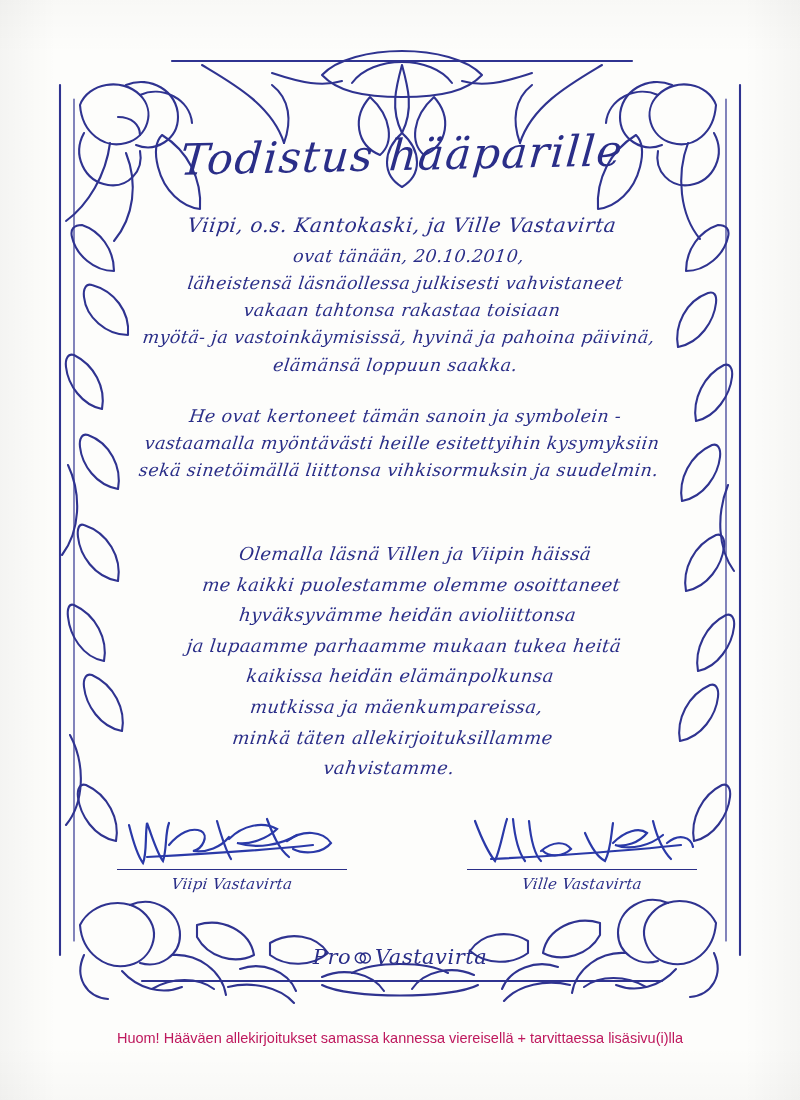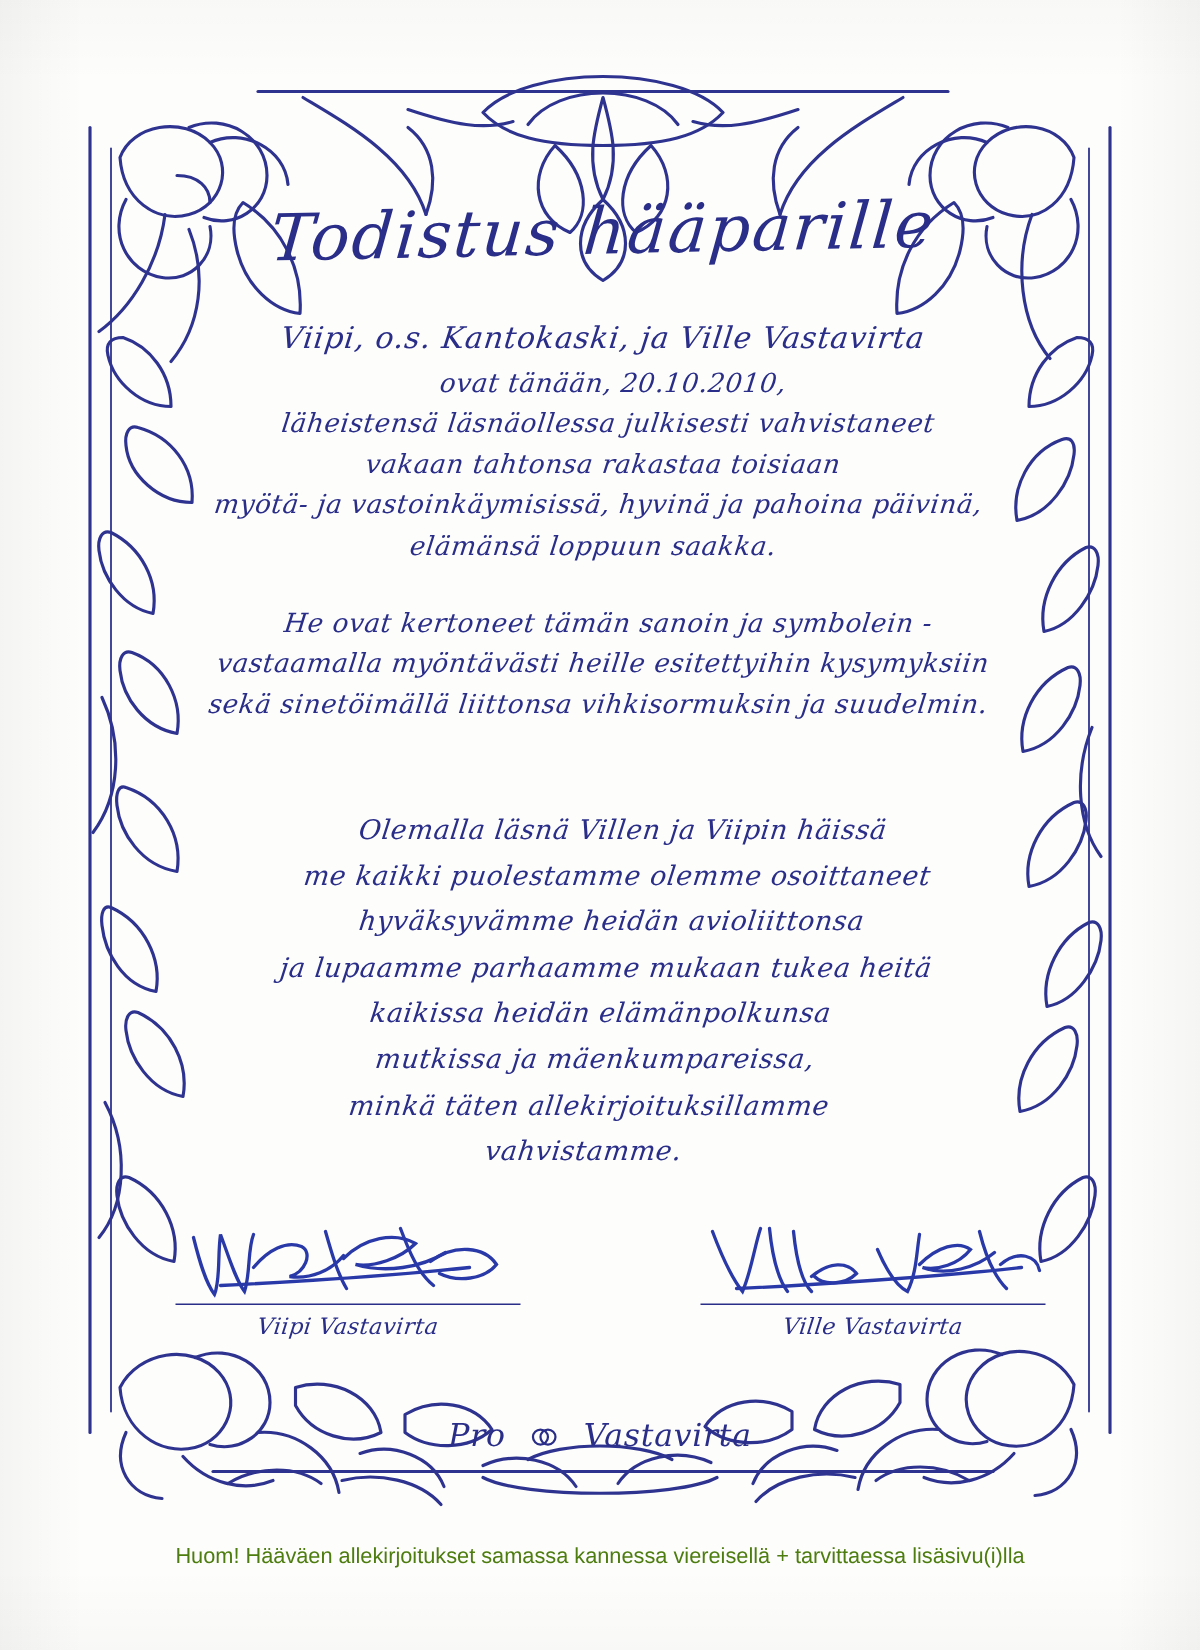--- a/index.html
+++ b/index.html
@@ -129,39 +129,39 @@
     transform: translateX(-50%);
     top: 920px;
     font-family: "DejaVu Serif", serif;
     font-style: italic;
     font-size: 21px;
     color: #2a2e88;
     letter-spacing: 0.5px;
     white-space: nowrap;
     display: flex;
     align-items: center;
-    gap: 16px;
+    gap: 2px;
   }
   .logo .ring-mark {
     display: inline-block;
     width: 18px;
     height: 18px;
     position: relative;
     margin: 0 1px;
   }
 
   .footnote {
     position: absolute;
     left: 0;
     top: 1030px;
     width: 800px;
     text-align: center;
     font-family: "Liberation Sans", sans-serif;
     font-size: 14.5px;
-    color: #4d7c0f;
+    color: #be185d;
   }
 </style>
 </head>
 <body>
 
 <div class="page">
   <div class="paper-shade"></div>
 
   <div class="certificate">
 

